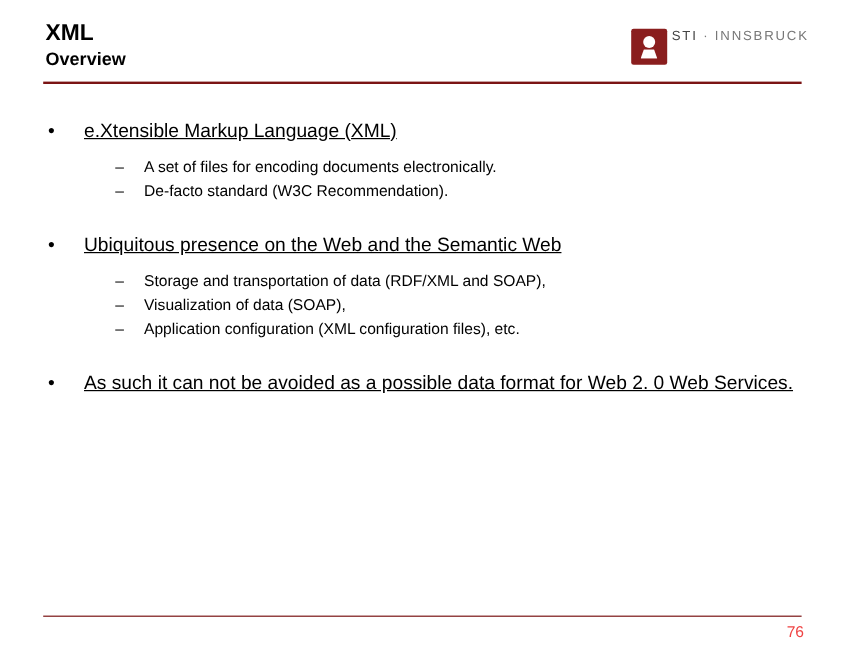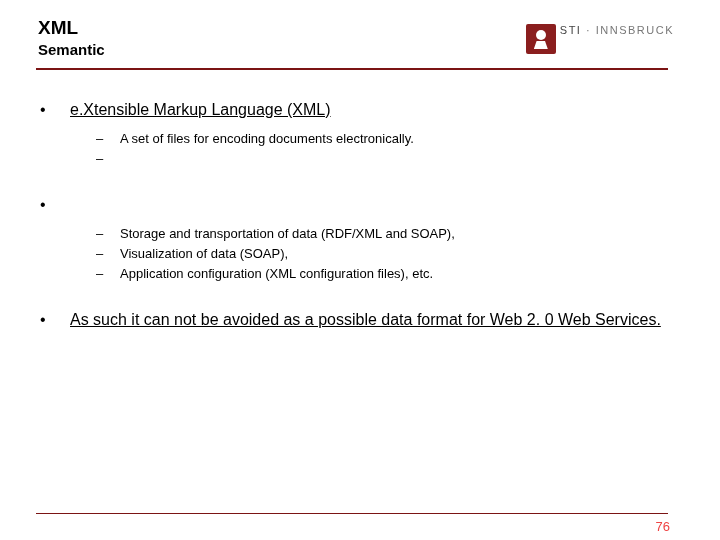--- a/index.html
+++ b/index.html
@@ -139,21 +139,21 @@
     color: #ef4444;
   }
 </style>
 </head>
 <body>
 
 <div class="slide">
 
   <div class="header">
     <div class="title">XML</div>
-    <div class="subtitle">Semantic</div>
+    <div class="subtitle">Overview</div>
     <div class="logo">
       <div class="logo-mark"></div>
       <div class="logo-text">
         <span>STI</span><span class="thin"><span> · </span><span>INNSBRUCK</span></span>
       </div>
     </div>
   </div>
 
   <div class="rule-top"></div>
 
@@ -165,27 +165,29 @@
           <div class="bullet-mark">•</div>
           <div class="bullet-text">e.Xtensible Markup Language (XML)</div>
         </div>
         <ul class="sub">
           <li>
               <span class="sub-mark">–</span>
               <span>A set of files for encoding documents electronically.</span>
             </li>
           <li>
               <span class="sub-mark">–</span>
+              <span>De-facto standard (W3C Recommendation).</span>
             </li>
         </ul>
       </li>
 
       <li>
         <div class="bullet-row">
           <div class="bullet-mark">•</div>
+          <div class="bullet-text">Ubiquitous presence on the Web and the Semantic Web</div>
         </div>
         <ul class="sub">
           <li>
               <span class="sub-mark">–</span>
               <span>Storage and transportation of data (RDF/XML and SOAP),</span>
             </li>
           <li>
               <span class="sub-mark">–</span>
               <span>Visualization of data (SOAP),</span>
             </li>

